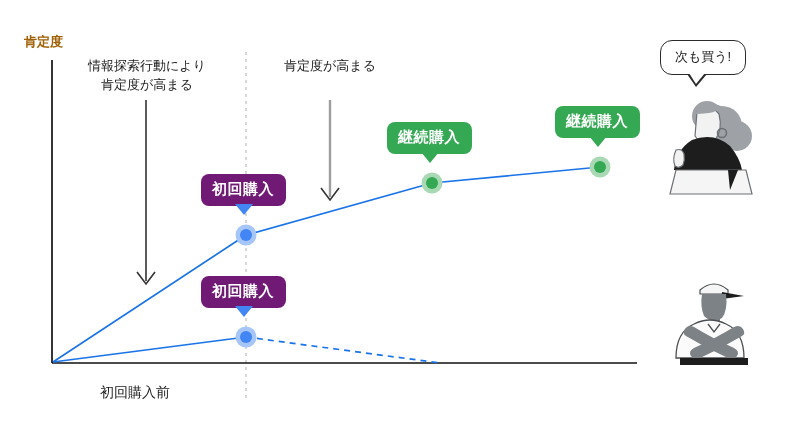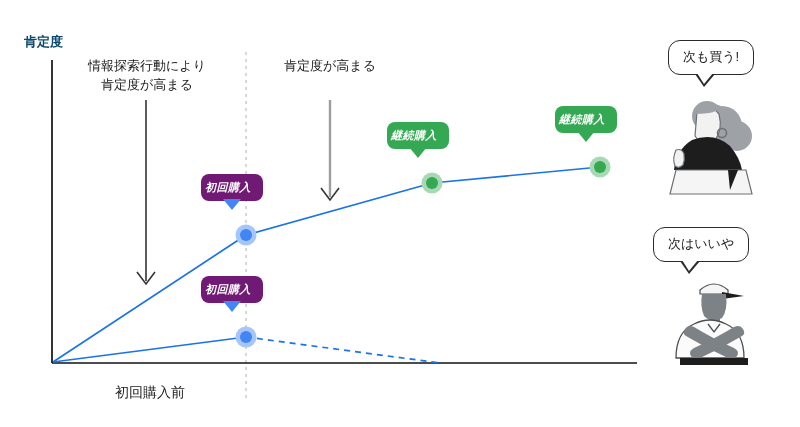--- a/index.html
+++ b/index.html
@@ -21,49 +21,48 @@
     position: absolute;
     left: 0;
     top: 0;
     width: 800px;
     height: 427px;
   }
   .axis-label {
     position: absolute;
     font-size: 13px;
     font-weight: bold;
-    color: #0c4a6e;
+    color: #a16207;
     white-space: nowrap;
   }
   .cat-label {
     position: absolute;
     font-size: 14px;
     color: #1a1a1a;
     white-space: nowrap;
-    text-align: center;
+    text-align: left;
   }
   .annotation {
     position: absolute;
     font-size: 13px;
     line-height: 1.45;
     color: #1a1a1a;
     text-align: center;
     white-space: nowrap;
   }
   .badge {
     position: absolute;
     color: #ffffff;
-    font-size: 11px;
+    font-size: 15px;
     font-weight: bold;
-    padding: 7px 12px 8px 4px;
+    padding: 7px 12px 8px 11px;
     border-radius: 8px;
     white-space: nowrap;
     letter-spacing: 0.5px;
     line-height: 1.1;
-    font-style: italic;
   }
   .badge.blue { background: #701a75; }
   .badge.green { background: #34a853; }
   .badge .tail {
     position: absolute;
     left: 50%;
     bottom: -9px;
     margin-left: -9px;
     width: 0;
     height: 0;
@@ -215,28 +214,23 @@
   <div class="badge green" style="left:387px; top:122px;">
     <span>継続購入</span>
     <span class="tail"></span>
   </div>
 
   <div class="badge green" style="left:555px; top:106px;">
     <span>継続購入</span>
     <span class="tail"></span>
   </div>
 
-  <div class="bubble" style="left:660px; top:40px;margin-left:8px;">
+  <div class="bubble" style="left:660px; top:40px;">
     <span>次も買う!</span>
     <span class="tail-out"></span>
     <span class="tail-in"></span>
   </div>
 
-  <div class="bubble" style="left:653px; top:227px;">
-    <span>次はいいや</span>
-    <span class="tail-out"></span>
-    <span class="tail-in"></span>
-  </div>
 
   <div class="cat-label" style="left:100px; top:384px; width:100px;">初回購入前</div>
 
 
 </div>
 
 </body></html>

